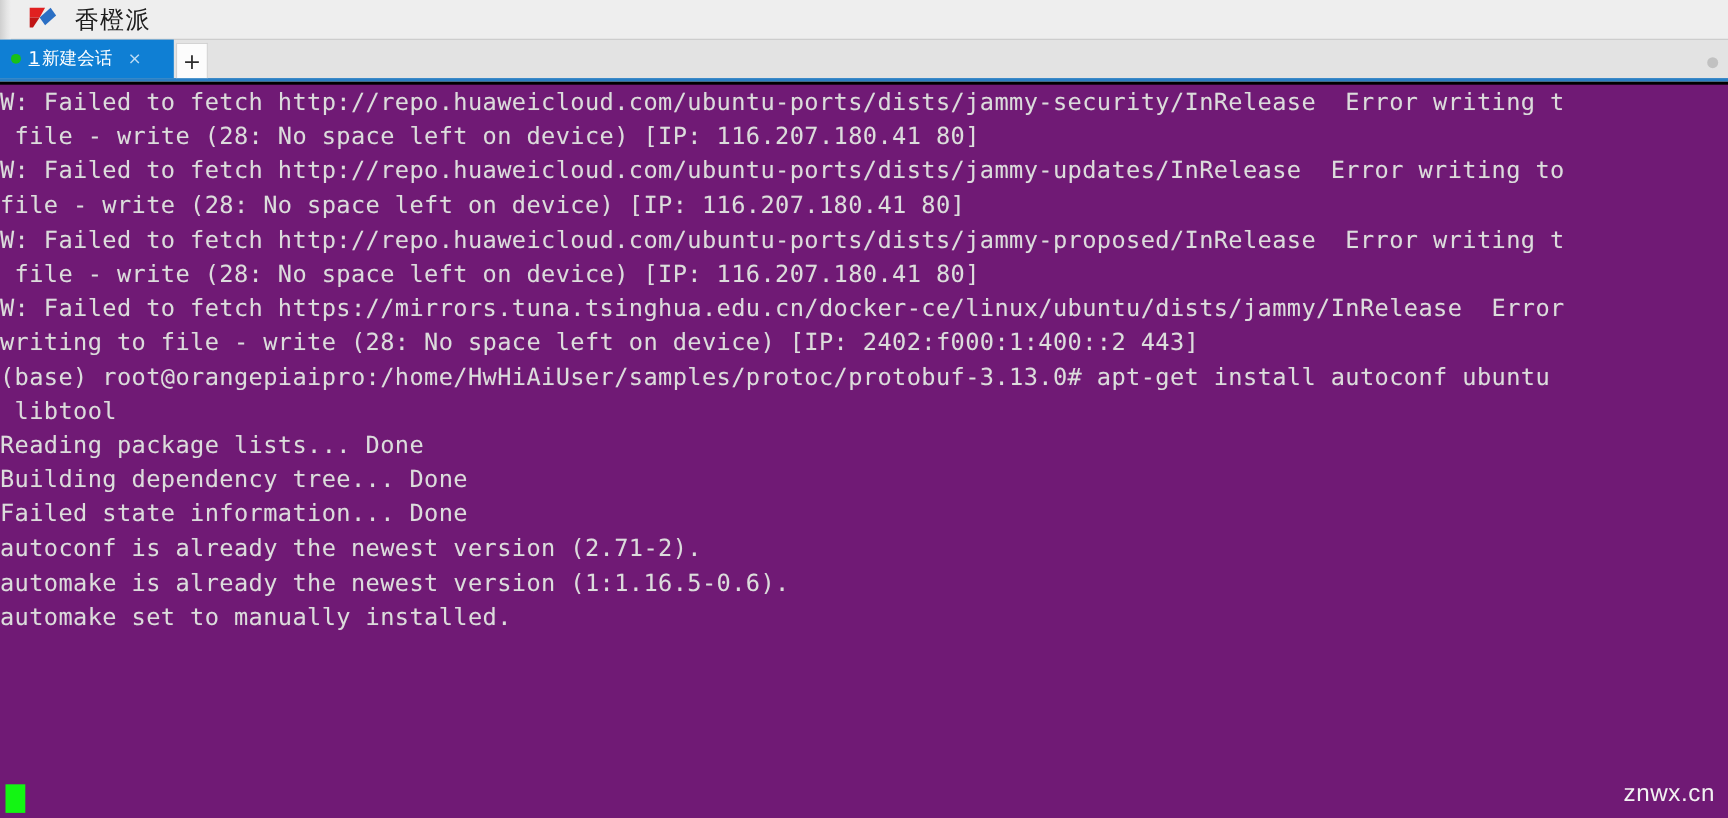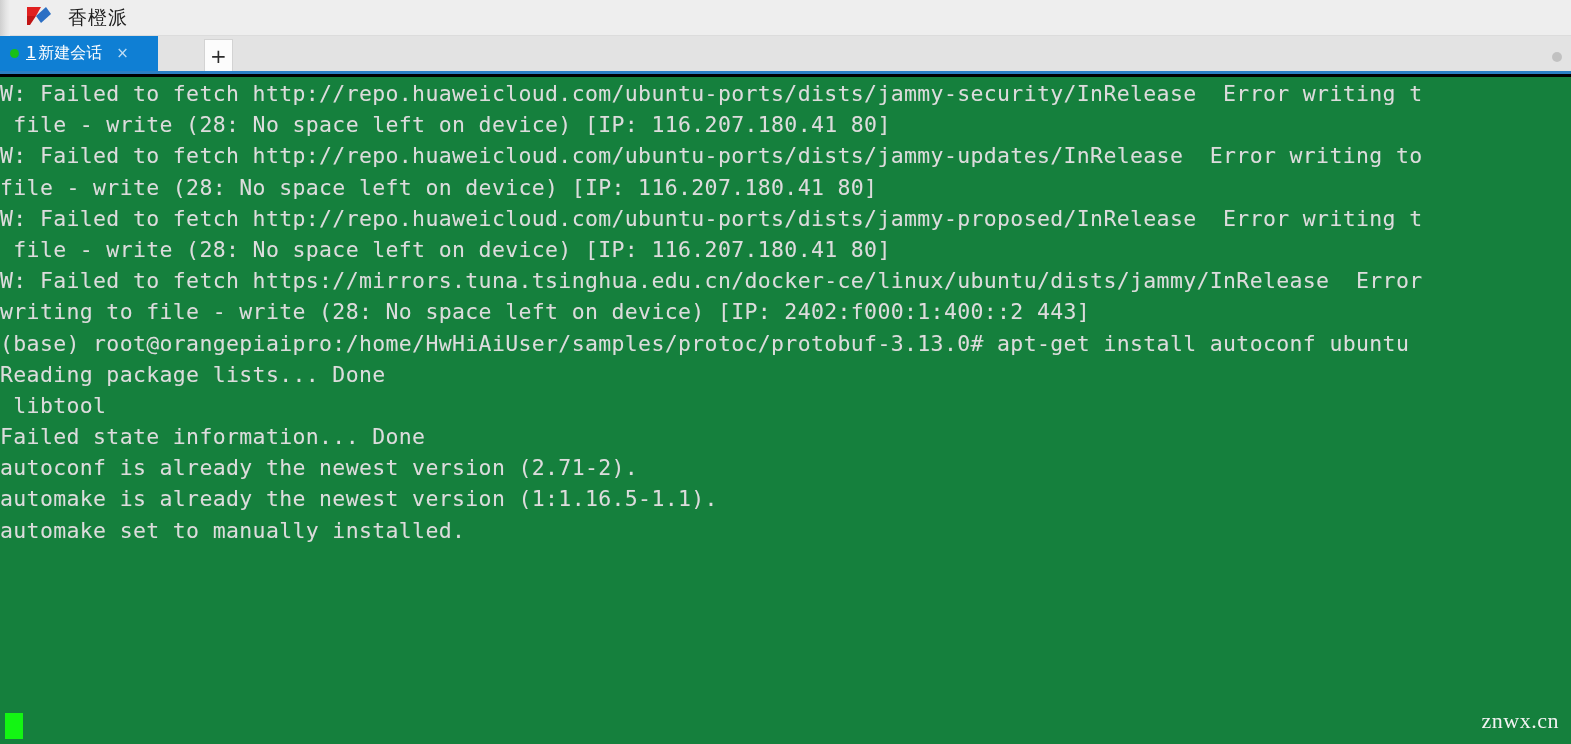--- a/index.html
+++ b/index.html
@@ -41,39 +41,38 @@
   }
   .app-logo {
     width: 30px;
     height: 26px;
     margin-left: 14px;
     flex: 0 0 auto;
     position: relative;
   }
   .app-title {
     margin-left: 14px;
-    font-size: 19px;
+    font-size: 22px;
     color: #1d1d1d;
     font-family: "DejaVu Sans", sans-serif;
     letter-spacing: 1px;
     white-space: nowrap;
   }
 
   
   .tabbar {
     position: absolute;
     left: 0; top: 36px;
     width: 1571px;
     height: 38px;
     background: #e3e3e3;
     box-sizing: border-box;
     display: flex;
     align-items: flex-end;
     border-bottom: 3px solid #2a7fc4;
-    gap: 44px;
   }
   .tab {
     height: 35px;
     background: #0f7fd4;
     display: flex;
     align-items: center;
     padding: 0 6px 0 10px;
     box-sizing: border-box;
     min-width: 158px;
     position: relative;
@@ -126,21 +125,21 @@
     opacity: .45;
     flex: 0 0 auto;
   }
 
   
   .terminal {
     position: absolute;
     left: 0; top: 77px;
     width: 1571px;
     height: 667px;
-    background: #15803d;
+    background: #701a75;
     overflow: hidden;
   }
   .term-lines {
     position: absolute;
     left: 0;
     top: 0;
     width: 1571px;
     padding-top: 1px;
   }
   .tline {
@@ -163,21 +162,21 @@
     background: #13f513;
   }
 
   
   .watermark {
     position: absolute;
     right: 12px;
     bottom: 10px;
     color: #f2f2f2;
     font-size: 22px;
-    font-family: Liberation Serif, serif;
+    font-family: Liberation Sans, sans-serif;
     letter-spacing: 0.5px;
   }
 </style>
 </head>
 <body>
 
 <div id="app">
 
   <div class="titlebar">
     <div class="title-edge"></div>
@@ -210,25 +209,26 @@
     <div class="term-lines">
         <div class="tline">W: Failed to fetch http://repo.huaweicloud.com/ubuntu-ports/dists/jammy-security/InRelease  Error writing t</div>
         <div class="tline"> file - write (28: No space left on device) [IP: 116.207.180.41 80]</div>
         <div class="tline">W: Failed to fetch http://repo.huaweicloud.com/ubuntu-ports/dists/jammy-updates/InRelease  Error writing to</div>
         <div class="tline">file - write (28: No space left on device) [IP: 116.207.180.41 80]</div>
         <div class="tline">W: Failed to fetch http://repo.huaweicloud.com/ubuntu-ports/dists/jammy-proposed/InRelease  Error writing t</div>
         <div class="tline"> file - write (28: No space left on device) [IP: 116.207.180.41 80]</div>
         <div class="tline">W: Failed to fetch https://mirrors.tuna.tsinghua.edu.cn/docker-ce/linux/ubuntu/dists/jammy/InRelease  Error</div>
         <div class="tline">writing to file - write (28: No space left on device) [IP: 2402:f000:1:400::2 443]</div>
         <div class="tline">(base) root@orangepiaipro:/home/HwHiAiUser/samples/protoc/protobuf-3.13.0# apt-get install autoconf ubuntu</div>
+        <div class="tline"> libtool</div>
         <div class="tline">Reading package lists... Done</div>
-        <div class="tline"> libtool</div>
+        <div class="tline">Building dependency tree... Done</div>
         <div class="tline">Failed state information... Done</div>
         <div class="tline">autoconf is already the newest version (2.71-2).</div>
-        <div class="tline">automake is already the newest version (1:1.16.5-1.1).</div>
+        <div class="tline">automake is already the newest version (1:1.16.5-0.6).</div>
         <div class="tline">automake set to manually installed.</div>
       </div>
     <div class="cursor-block"></div>
 
   </div>
 
   <div class="watermark">znwx.cn</div>
 </div>
 
 </body></html>

